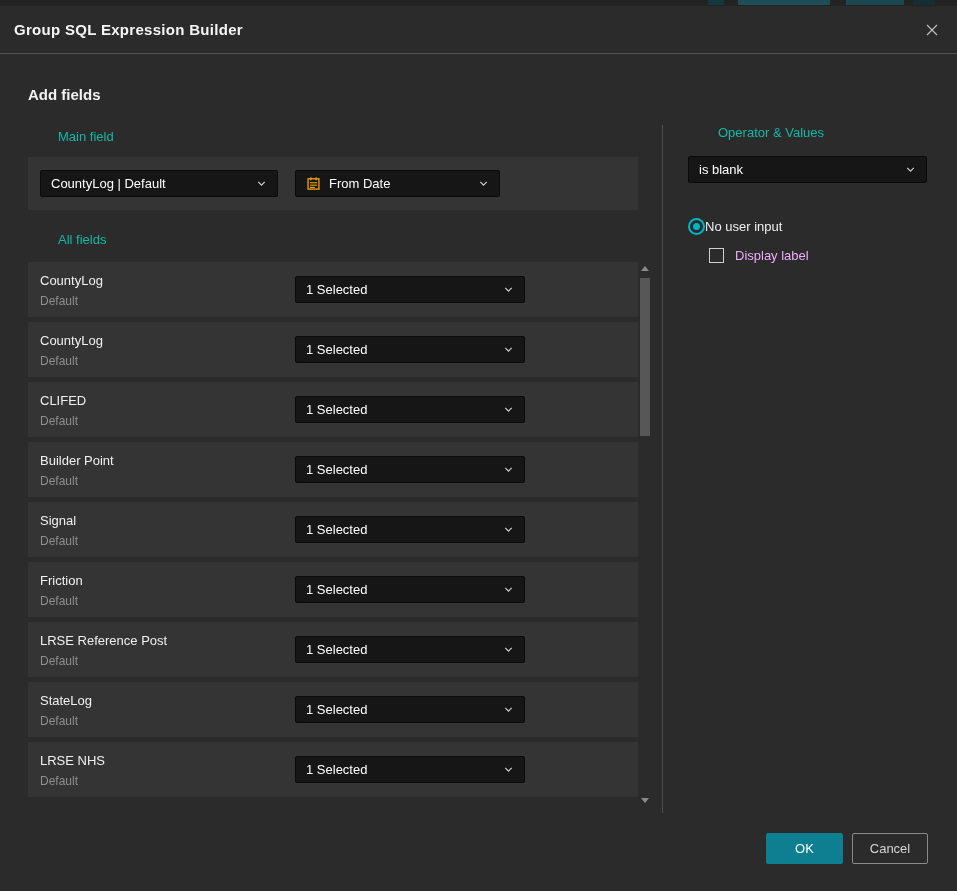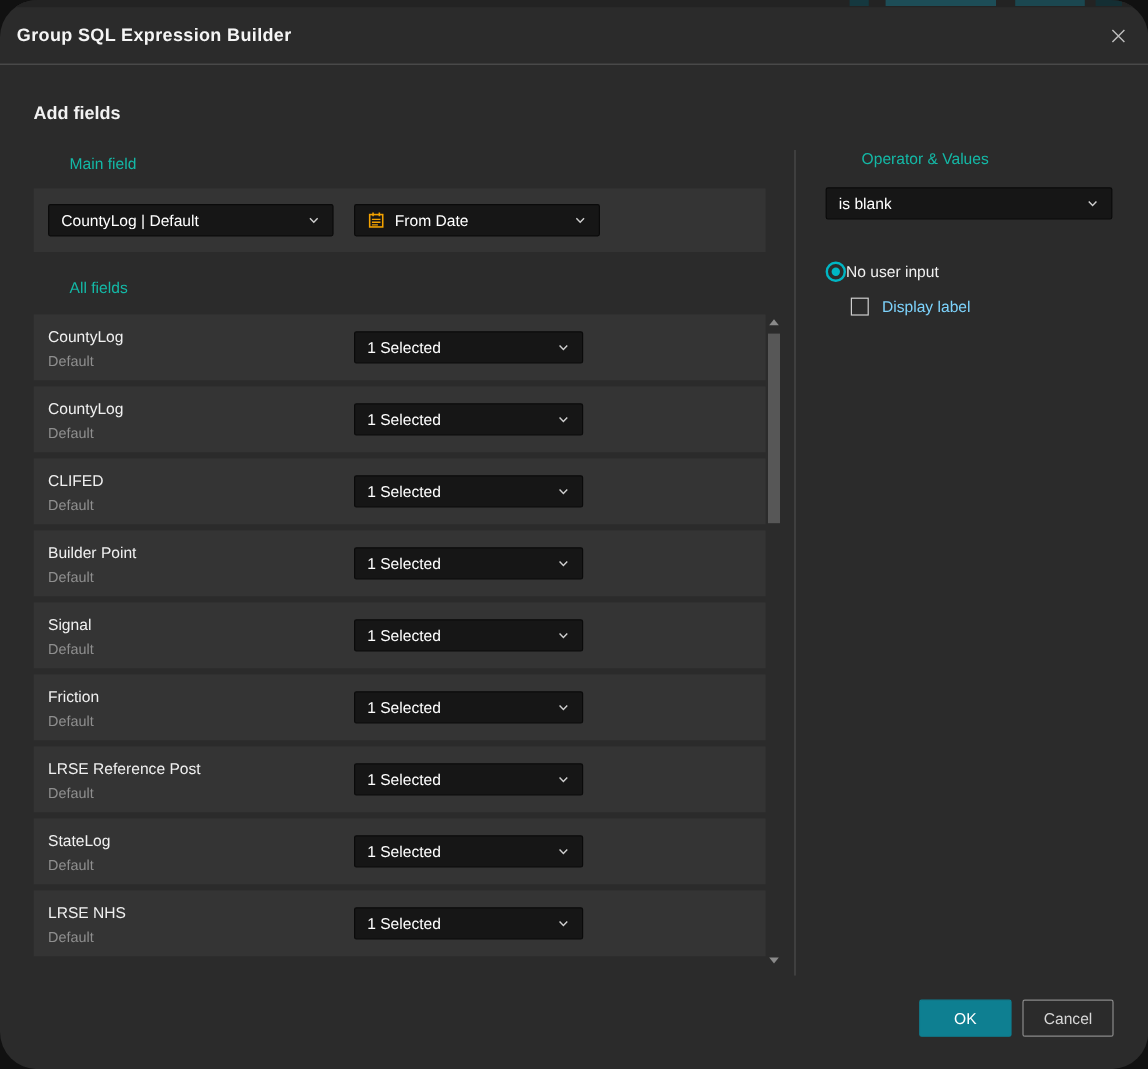--- a/index.html
+++ b/index.html
@@ -1,19 +1,19 @@
 <!DOCTYPE html>
 <html><head>
 <meta charset="utf-8">
 <style>
   * { box-sizing: border-box; }
   html,body { margin:0; padding:0; background:#111; }
   body { font-family:"Liberation Sans", sans-serif; }
 
-  .screen { position:relative; width:957px; height:891px; background:#2b2b2b; overflow:hidden;border-radius:31px; }
+  .screen { position:relative; width:957px; height:891px; background:#2b2b2b; overflow:hidden; }
 
   
   .backdrop-strip { position:absolute; top:0; left:0; width:957px; height:6px; background:#232323; }
   .frag { position:absolute; top:0; height:5px; }
   .frag1 { left:708px; width:16px; background:#15383f; }
   .frag2 { left:738px; width:92px; background:#1d4d57; }
   .frag3 { left:846px; width:58px; background:#1b4750; }
   .frag4 { left:913px; width:22px; background:#142e33; }
 
   
@@ -36,21 +36,21 @@
   .main-panel { position:absolute; left:28px; top:157px; width:610px; height:53px; background:#343434;text-align:center; }
   .main-panel .layer-select { position:absolute; left:12px; top:13px; width:238px; height:27px; }
   .main-panel .field-select { position:absolute; left:267px; top:13px; width:205px; height:27px; }
   .cal-icon { display:flex; margin-right:8px; flex:0 0 auto; }
 
   
   .fields-list { position:absolute; left:28px; top:262px; width:610px; }
   .field-row { position:relative; background:#343434; height:55px; margin-bottom:5px; }
   .row-name { position:absolute; left:12px; top:11px; font-size:13px; color:#f0f0f0; }
   .row-sub  { position:absolute; left:12px; top:32px; font-size:12px; color:#8f8f8f; }
-  .field-row .select { position:absolute; left:267px; top:14px; width:191px; height:27px; }
+  .field-row .select { position:absolute; left:267px; top:14px; width:230px; height:27px; }
 
   
   .scrollbar { position:absolute; left:638px; top:258px; width:14px; height:548px; }
   .sb-up { position:absolute; top:8px; left:3px; width:0; height:0;
     border-left:4px solid transparent; border-right:4px solid transparent; border-bottom:5px solid #8a8a8a; cursor:pointer; }
   .sb-thumb { position:absolute; top:20px; left:2px; width:10px; height:158px; background:#575757; cursor:pointer; }
   .sb-down { position:absolute; bottom:3px; left:3px; width:0; height:0;
     border-left:4px solid transparent; border-right:4px solid transparent; border-top:5px solid #8a8a8a; cursor:pointer; }
 
   
@@ -58,21 +58,21 @@
   .operator-select { position:absolute; left:688px; top:156px; width:239px; height:27px; }
 
   .radio-row { position:absolute; left:688px; top:218px; display:flex; align-items:center; cursor:pointer; }
   .radio-outer { width:17px; height:17px; border-radius:50%; border:2.5px solid #00b6c4;
     display:flex; align-items:center; justify-content:center; }
   .radio-dot { width:7px; height:7px; border-radius:50%; background:#00b6c4; }
   .radio-label { font-size:13px; color:#f0f0f0; }
 
   .checkbox-row { position:absolute; left:709px; top:248px; display:flex; align-items:center; gap:11px; cursor:pointer; }
   .checkbox-box { width:15px; height:15px; border:1.5px solid #cfcfcf; background:transparent; }
-  .checkbox-label { font-size:13px; color:#7dd3fc; }
+  .checkbox-label { font-size:13px; color:#f0abfc; }
 
   
   .btn { font-family:"Liberation Sans", sans-serif; font-size:13px; cursor:pointer; border-radius:2px; }
   .btn-ok { position:absolute; left:766px; top:833px; width:77px; height:31px;
     background:#0e7f91; color:#ffffff; border:1px solid #0e7f91; }
   .btn-cancel { position:absolute; left:852px; top:833px; width:76px; height:31px;
     background:transparent; color:#d6d6d6; border:1px solid #8a8a8a; }
 </style>
 </head>
 <body>

